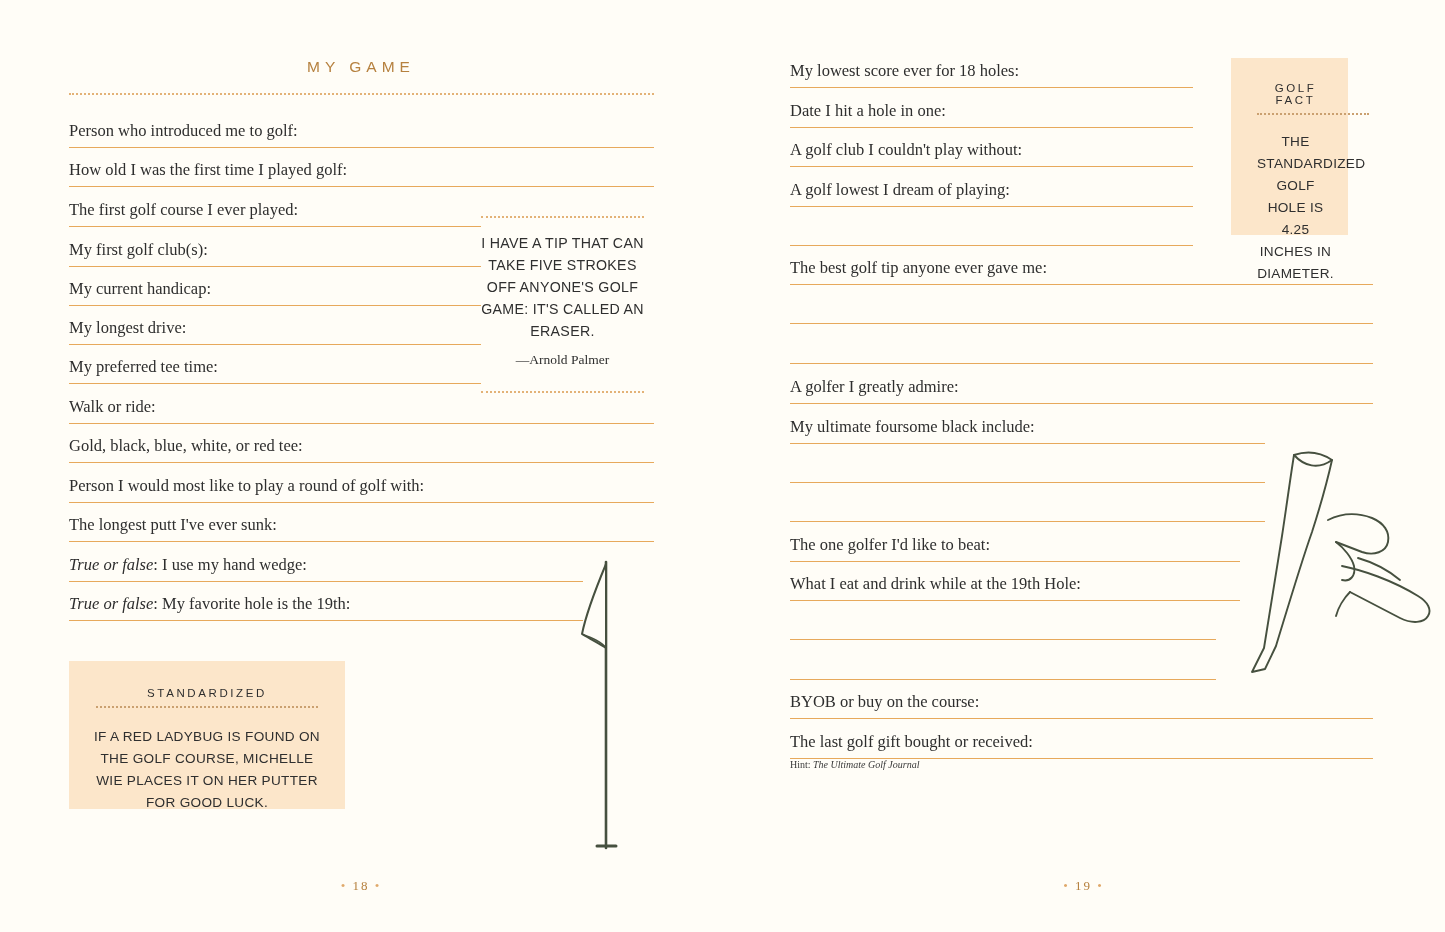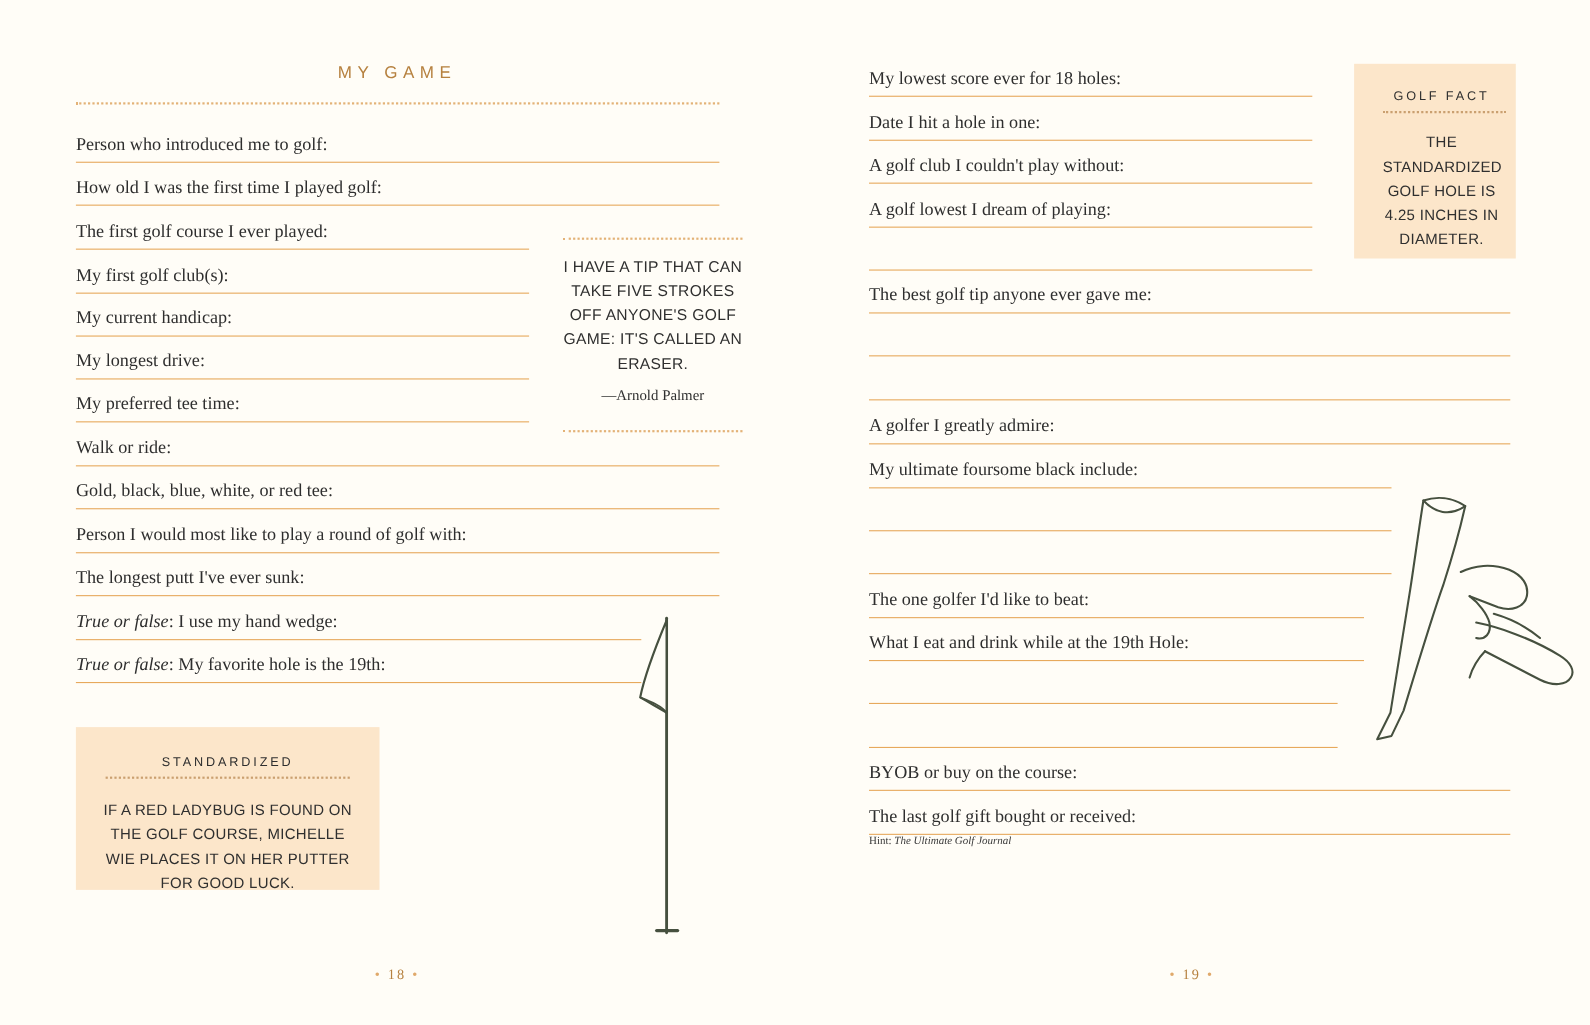--- a/index.html
+++ b/index.html
@@ -181,21 +181,21 @@
     <div class="prompt" style="left:69px; top:556px;">
       <span class="it">True or false</span><span>: I use my hand wedge:</span>
     </div>
     <div class="rule" style="left:69px; width:514px; top:581px;"></div>
 
     <div class="prompt" style="left:69px; top:595px;">
       <span class="it">True or false</span><span>: My favorite hole is the 19th:</span>
     </div>
     <div class="rule" style="left:69px; width:514px; top:620px;"></div>
 
-    <div class="quote-box" style="left:512px; top:216px;">
+    <div class="quote-box" style="left:481px; top:216px;">
       <div class="dots-top"></div>
       <div class="quote-text">I HAVE A TIP THAT CAN TAKE FIVE STROKES OFF ANYONE'S GOLF GAME: IT'S CALLED AN ERASER.</div>
       <div class="quote-attr">—Arnold Palmer</div>
       <div class="dots-bot"></div>
     </div>
 
     <div class="factbox" style="left:69px; top:661px; width:276px; height:148px; padding:26px 22px 0 22px;">
       <div class="fb-title">STANDARDIZED</div>
       <div class="fb-dots" style="width:222px;"></div>
       <div class="fb-body" style="margin-top:18px;">IF A RED LADYBUG IS FOUND ON THE GOLF COURSE, MICHELLE WIE PLACES IT ON HER PUTTER FOR GOOD LUCK.</div>
@@ -256,21 +256,21 @@
     <div class="prompt" style="left:68px; top:693px;">BYOB or buy on the course:</div>
     <div class="rule" style="left:68px; width:583px; top:718px;"></div>
 
     <div class="prompt" style="left:68px; top:733px;">The last golf gift bought or received:</div>
     <div class="rule" style="left:68px; width:583px; top:758px;"></div>
     <div class="hint" style="left:68px; top:759px;">
       <span>Hint:</span>
       <i>The Ultimate Golf Journal</i>
     </div>
 
-    <div class="factbox" style="left:509px; top:58px; width:147px; height:177px; padding:24px 14px 0 26px;">
+    <div class="factbox" style="left:509px; top:58px; width:117px; height:177px; padding:24px 14px 0 26px;">
       <div class="fb-title">GOLF FACT</div>
       <div class="fb-dots" style="width:112px;"></div>
       <div class="fb-body" style="margin-top:16px;">THE STANDARDIZED GOLF HOLE IS 4.25 INCHES IN DIAMETER.</div>
     </div>
 
     <div class="illus" style="left:510px; top:440px;">
       <svg width="210" height="250" viewBox="0 0 210 250" fill="none" xmlns="http://www.w3.org/2000/svg">
         <g stroke="#46503f" stroke-width="1.9" stroke-linejoin="round" stroke-linecap="round" fill="none">
           <path d="M62 15 C58 40 54 70 50 96 C46 122 40 160 32 208 L20 232 L33 229 L44 206 C58 160 70 120 80 92 C89 64 96 38 100 20 C88 12 74 11 62 15 Z"></path>
           <path d="M62 15 C72 26 86 30 100 20"></path>

